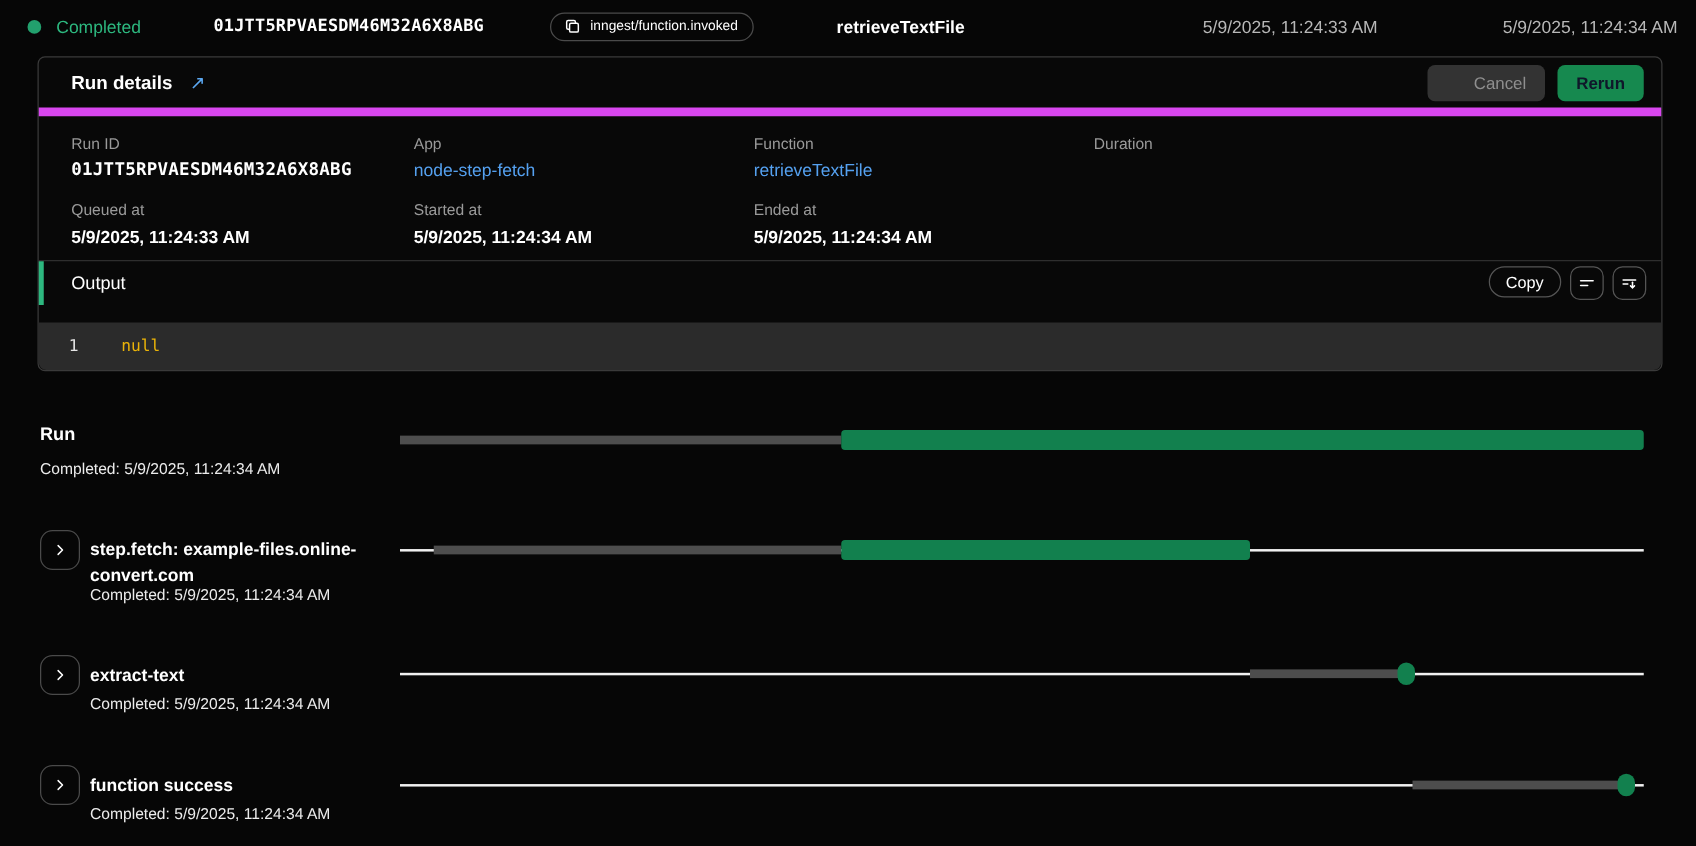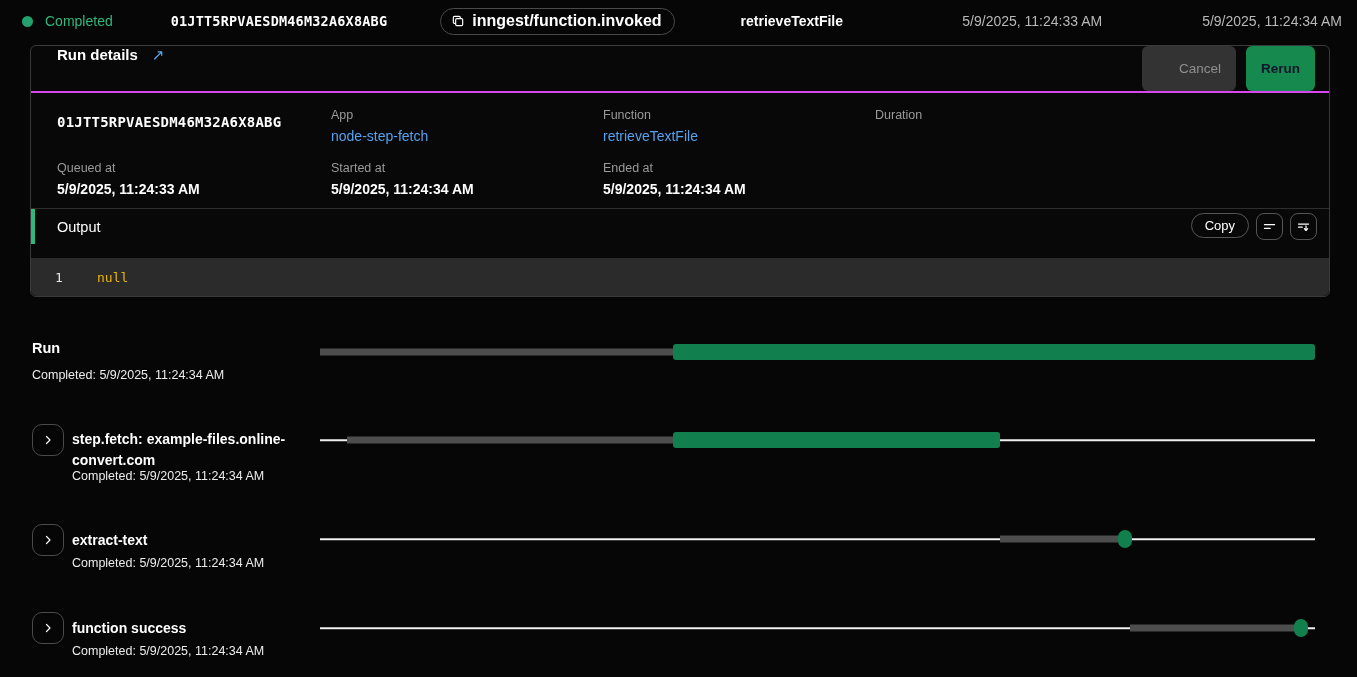--- a/index.html
+++ b/index.html
@@ -6,29 +6,29 @@
   html,body { width:1357px; height:677px; background:#060606; overflow:hidden;
     font-family:"Liberation Sans", sans-serif; color:#fff; position:relative; }
 
   
   .topbar { display:flex; align-items:center; height:42px; padding:0 15px 0 22px; background:#060606; }
   .status-dot { width:11px; height:11px; border-radius:50%; background:#22a06d; flex:0 0 auto; }
   .status-text { color:#2db87f; font-size:14px; margin-left:12px; }
   .topbar-runid { font-family:"DejaVu Sans Mono", monospace; font-size:13.5px; font-weight:bold; margin-left:58px; letter-spacing:.2px; }
   .event-badge { display:flex; align-items:center; gap:7px; margin-left:53px; border:1px solid #4a4a4a;
     border-radius:999px; padding:3px 12px 4px 10px; background:transparent; color:#fff; cursor:pointer; }
-  .event-badge span { font-size:16px; font-weight:bold; }
+  .event-badge span { font-size:11px; font-weight:normal; }
   .topbar-fn { font-size:14px; font-weight:bold; margin-left:66px; }
   .topbar-times { margin-left:auto; display:flex; gap:100px; }
   .topbar-times div { color:#b8b8b8; font-size:14px; }
 
   
   .panel { position:absolute; left:30px; top:45px; width:1300px; height:252px;
     border:1px solid #3a3a3a; border-radius:6px; background:#080808; }
-  .panel-header { display:flex; height:47px; padding:0 14px 0 26px; border-bottom:2px solid #d946ef; }
+  .panel-header { display:flex; align-items:center; height:47px; padding:0 14px 0 26px; border-bottom:7px solid #d946ef; }
   .panel-title { font-size:15px; font-weight:bold; }
   .ext-arrow { color:#5ba7f0; font-size:15px; margin-left:14px; cursor:pointer; }
   .panel-actions { margin-left:auto; display:flex; gap:10px; }
   .btn { border:none; border-radius:6px; font-size:13.5px; padding:7px 15px; font-family:inherit; cursor:pointer; }
   .btn-cancel { background:#333333; color:#8f8f8f;padding-left:37px; }
   .btn-rerun { background:#16894f; color:#0f172a; font-weight:bold; }
 
   .details-grid { display:grid; grid-template-columns:274px 272px 272px 1fr; padding:15px 26px 0; row-gap:17px; }
   .field-label { color:#9a9a9a; font-size:12.5px; }
   .field-value { font-size:14px; font-weight:bold; margin-top:6px; }
@@ -90,20 +90,21 @@
     <div class="panel-title">Run details</div>
     <div class="ext-arrow">↗</div>
     <div class="panel-actions">
       <button class="btn btn-cancel">Cancel</button>
       <button class="btn btn-rerun">Rerun</button>
     </div>
   </div>
 
   <div class="details-grid">
     <div>
+      <div class="field-label">Run ID</div>
       <div class="field-value mono">01JTT5RPVAESDM46M32A6X8ABG</div>
     </div>
     <div>
       <div class="field-label">App</div>
       <div class="field-value link">node-step-fetch</div>
     </div>
     <div>
       <div class="field-label">Function</div>
       <div class="field-value link">retrieveTextFile</div>
     </div>

